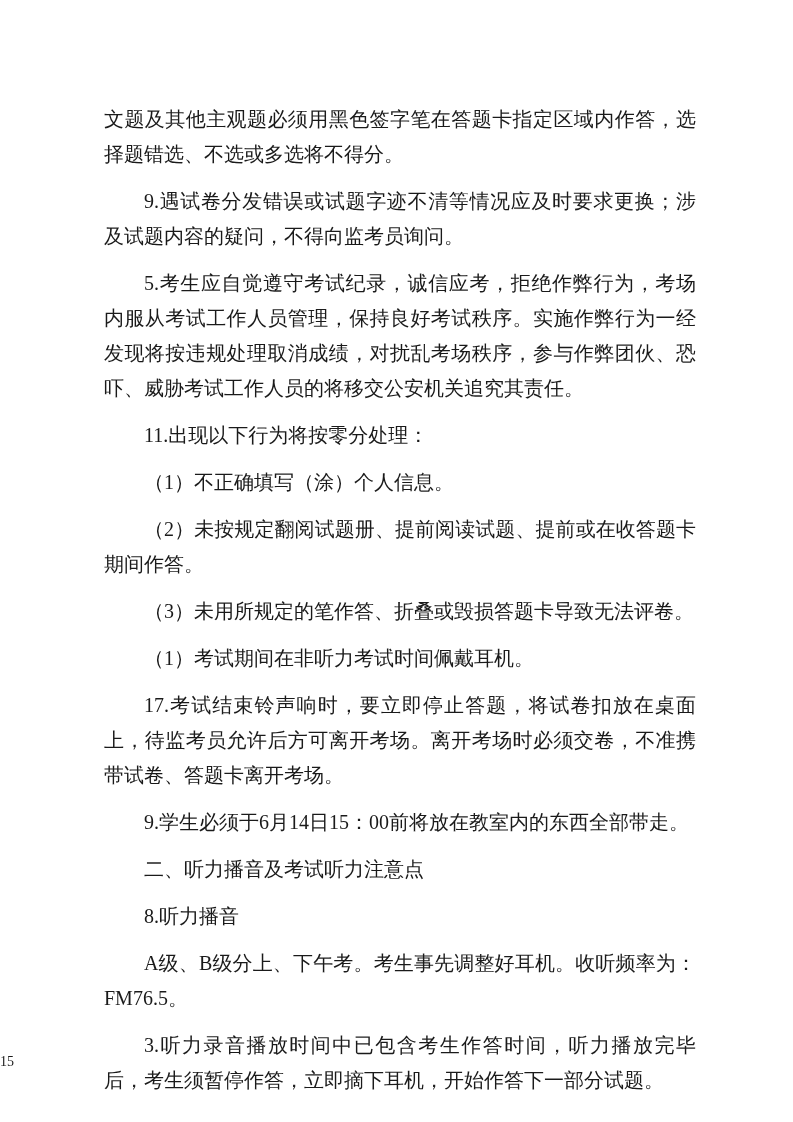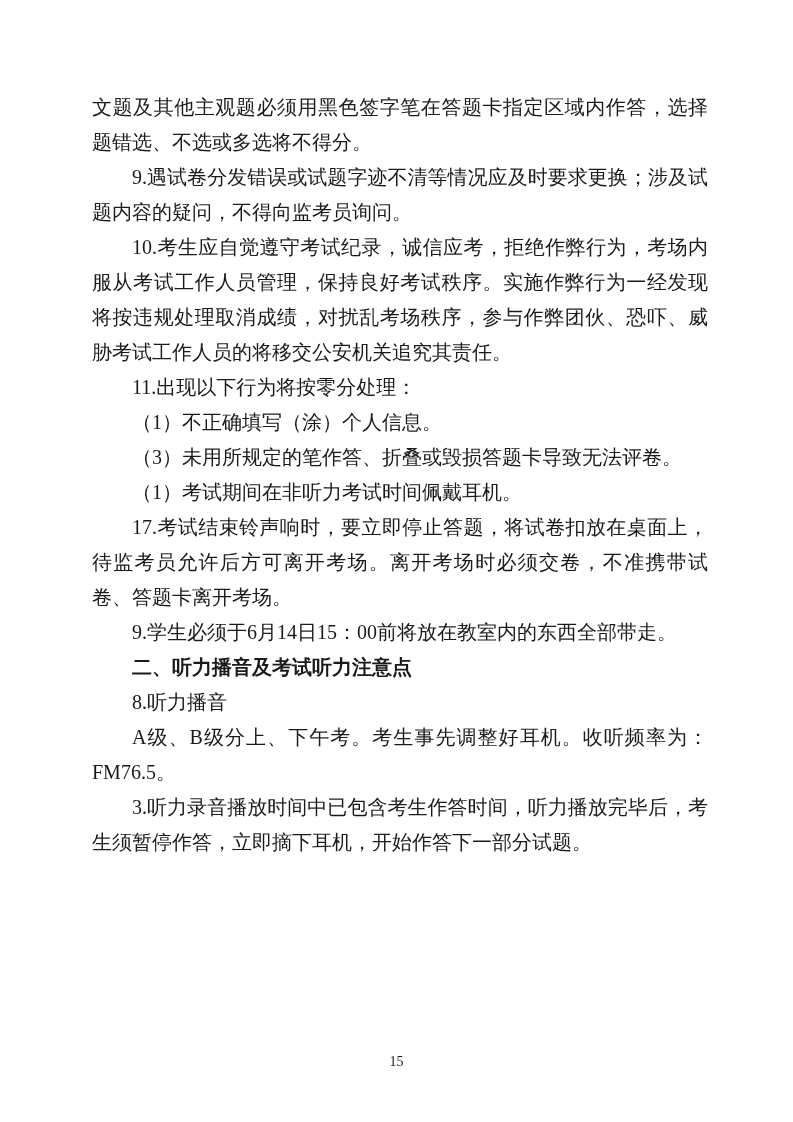--- a/index.html
+++ b/index.html
@@ -20,50 +20,51 @@
     left: 92px;
     top: 90px;
     width: 616px;
     color: #1a1a1a;
     font-size: 20px;
     line-height: 35px;
     text-align: justify;
     text-justify: inter-character;
   }
   .content p {
-    margin: 0;
+    margin: 12px;
     padding: 0;
   }
   .indent {
     text-indent: 2em;
   }
   .heading {
-    font-weight: bold;
+    font-weight: normal;
   }
   .footer {
     position: absolute;
     top: 1052px;
     left: 0;
     right: 0;
-    text-align: center;
+    text-align: left;
     color: #1a1a1a;
     font-size: 14px;
     line-height: 20px;
   }
 </style>
 </head>
 <body>
 
 <div class="page">
   <div class="content">
     <p>文题及其他主观题必须用黑色签字笔在答题卡指定区域内作答，选择题错选、不选或多选将不得分。</p>
     <p class="indent">9.遇试卷分发错误或试题字迹不清等情况应及时要求更换；涉及试题内容的疑问，不得向监考员询问。</p>
-    <p class="indent">10.考生应自觉遵守考试纪录，诚信应考，拒绝作弊行为，考场内服从考试工作人员管理，保持良好考试秩序。实施作弊行为一经发现将按违规处理取消成绩，对扰乱考场秩序，参与作弊团伙、恐吓、威胁考试工作人员的将移交公安机关追究其责任。</p>
+    <p class="indent">5.考生应自觉遵守考试纪录，诚信应考，拒绝作弊行为，考场内服从考试工作人员管理，保持良好考试秩序。实施作弊行为一经发现将按违规处理取消成绩，对扰乱考场秩序，参与作弊团伙、恐吓、威胁考试工作人员的将移交公安机关追究其责任。</p>
     <p class="indent">11.出现以下行为将按零分处理：</p>
     <p class="indent">（1）不正确填写（涂）个人信息。</p>
+    <p class="indent">（2）未按规定翻阅试题册、提前阅读试题、提前或在收答题卡期间作答。</p>
     <p class="indent">（3）未用所规定的笔作答、折叠或毁损答题卡导致无法评卷。</p>
     <p class="indent">（1）考试期间在非听力考试时间佩戴耳机。</p>
     <p class="indent">17.考试结束铃声响时，要立即停止答题，将试卷扣放在桌面上，待监考员允许后方可离开考场。离开考场时必须交卷，不准携带试卷、答题卡离开考场。</p>
     <p class="indent">9.学生必须于6月14日15：00前将放在教室内的东西全部带走。</p>
     <p class="indent heading">二、听力播音及考试听力注意点</p>
     <p class="indent">8.听力播音</p>
     <p class="indent">A级、B级分上、下午考。考生事先调整好耳机。收听频率为：FM76.5。</p>
     <p class="indent">3.听力录音播放时间中已包含考生作答时间，听力播放完毕后，考生须暂停作答，立即摘下耳机，开始作答下一部分试题。</p>
   </div>
   <div class="footer">

